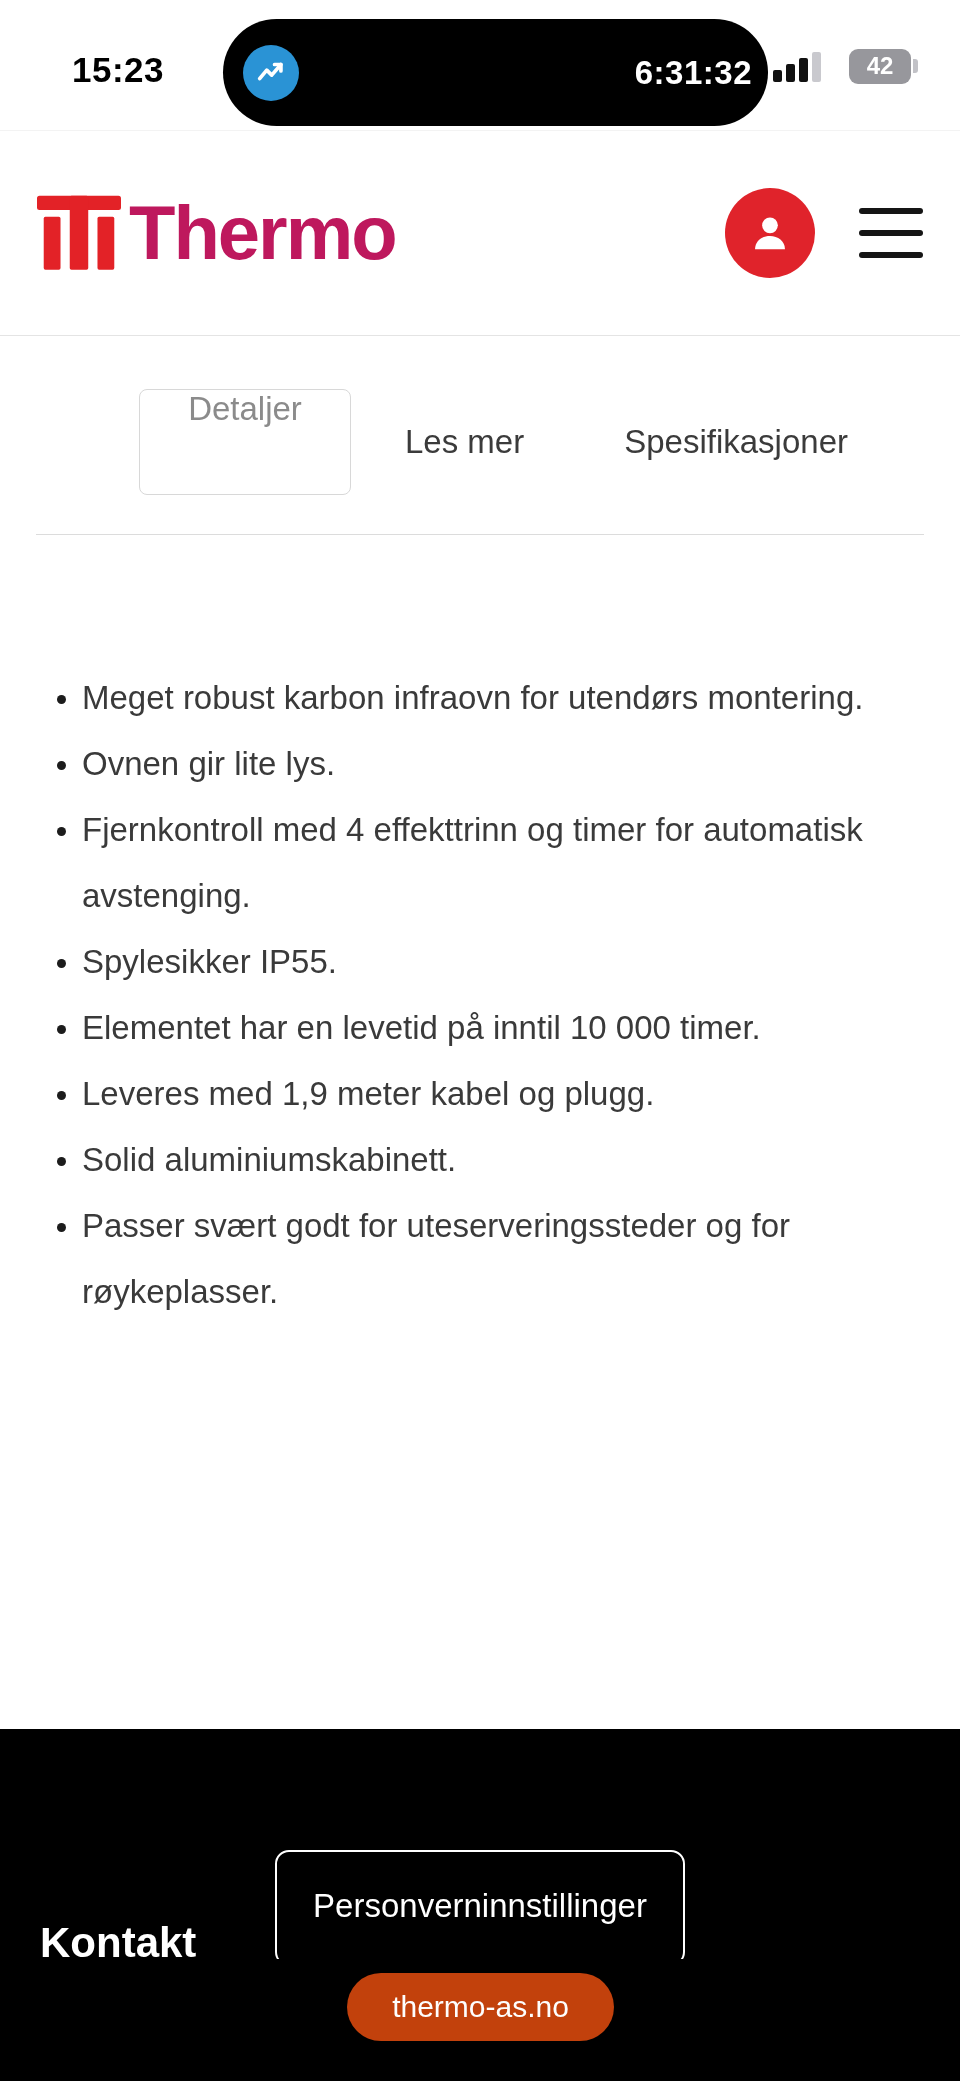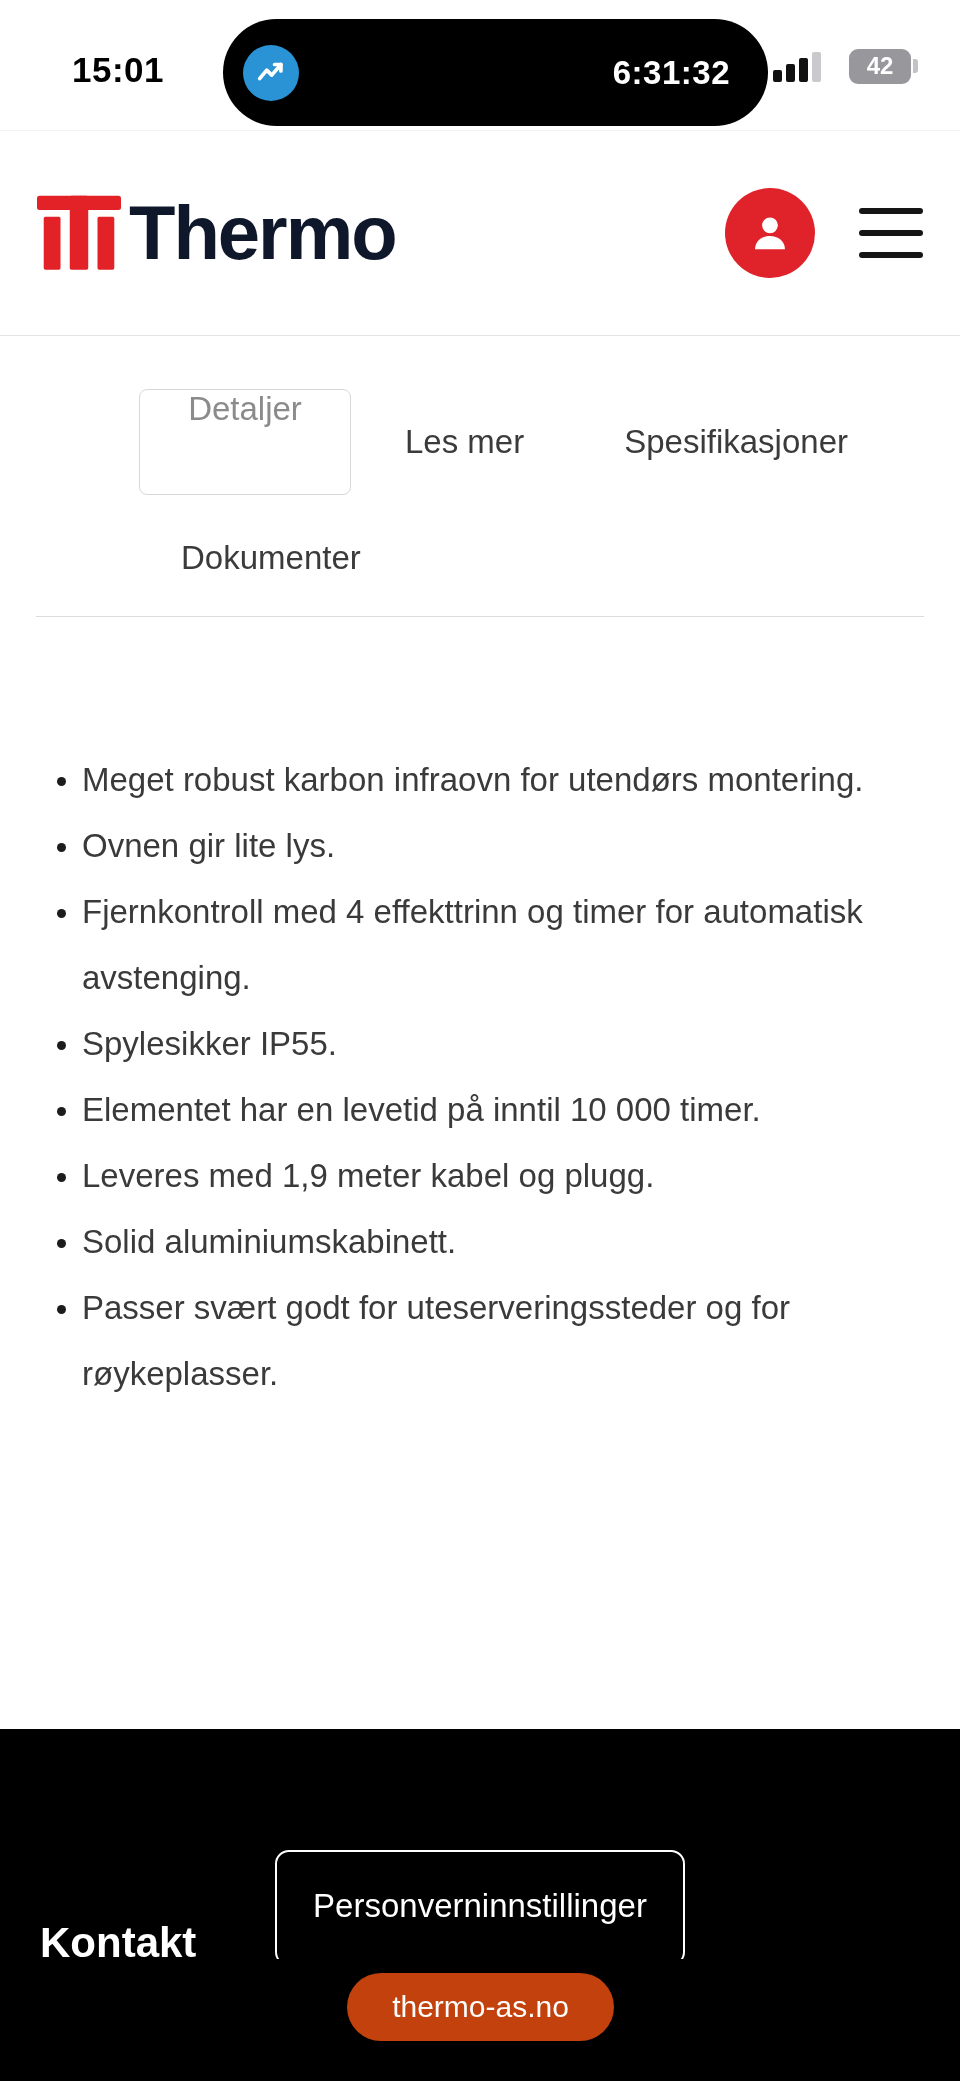--- a/index.html
+++ b/index.html
@@ -5,33 +5,33 @@
   * { margin:0; padding:0; box-sizing:border-box; }
   html,body { background:#fff; }
   body { font-family:"Liberation Sans", sans-serif; }
   .page { position:relative; width:960px; height:2081px; background:#fff; overflow:hidden; margin:0 auto; }
 
   
   .status-bar { position:relative; height:131px; background:#fff; border-bottom:1px solid #f3f3f3; }
   .time { position:absolute; left:72px; top:50px; font-size:35px; font-weight:700; color:#000; letter-spacing:.5px; }
   .island { position:absolute; left:223px; top:19px; width:545px; height:107px; background:#000; border-radius:54px; display:flex; align-items:center; }
   .island-icon { width:56px; height:56px; border-radius:50%; background:#2a93d5; margin-left:20px; display:flex; align-items:center; justify-content:center; flex:0 0 auto; }
-  .island-timer { margin-left:auto; margin-right:38px; color:#fff; font-size:33px; font-weight:600; letter-spacing:.5px; }
+  .island-timer { margin-left:auto; margin-right:16px; color:#fff; font-size:33px; font-weight:600; letter-spacing:.5px; }
   .status-right { position:absolute; right:42px; top:48px; display:flex; align-items:flex-end; gap:28px; }
   .sig { display:flex; align-items:flex-end; gap:4px; height:32px; padding-bottom:2px; }
   .sig span { width:9px; border-radius:2px; background:#111; display:block; }
   .sig .b1{height:12px;} .sig .b2{height:18px;} .sig .b3{height:24px;} .sig .b4{height:30px; background:#c9c9ce;}
   .battery-wrap { display:flex; align-items:center; height:36px; }
   .battery { width:62px; height:35px; border-radius:9px; background:#97979c; color:#fff; font-size:24px; font-weight:700; display:flex; align-items:center; justify-content:center; }
   .battery-tip { width:5px; height:14px; background:#c2c2c7; border-radius:0 3px 3px 0; margin-left:2px; }
 
   
   .site-header { position:relative; height:205px; background:#fff; display:flex; align-items:center; padding:0 37px; border-bottom:1px solid #e4e4e4; }
   .logo { display:flex; align-items:center; gap:8px; cursor:pointer; }
-  .logo-text { font-size:76px; font-weight:800; color:#0f172a; letter-spacing:-2px; line-height:1; }
+  .logo-text { font-size:76px; font-weight:800; color:#be185d; letter-spacing:-2px; line-height:1; }
   .account-btn { margin-left:auto; width:90px; height:90px; border-radius:50%; background:#e0232b; border:none; display:flex; align-items:center; justify-content:center; cursor:pointer; }
   .menu-btn { margin-left:44px; width:64px; background:none; border:none; display:flex; flex-direction:column; gap:16px; cursor:pointer; padding:0; }
   .menu-btn span { display:block; height:6px; width:64px; background:#151515; border-radius:3px; }
 
   
   .tabs { padding:53px 36px 0 139px; }
   .tabs-row { display:flex; align-items:center; }
   .tab-active-box { width:212px; height:106px; border:1px solid #d8d8d8; border-radius:8px; background:#fff; display:flex; align-items:flex-start; justify-content:center; font-size:33px; color:#8b8b8b; cursor:pointer; }
   .tab { font-size:33px; color:#3b3b3b; cursor:pointer; white-space:nowrap; }
   .tab-lesmer { margin-left:54px; }
@@ -52,21 +52,21 @@
   
   .bottom-bar { position:absolute; left:0; right:0; bottom:0; height:122px; background:#000; }
   .url-pill { position:absolute; left:347px; top:14px; width:267px; height:68px; border-radius:34px; background:#c2410c; color:#fefefe; display:flex; align-items:center; justify-content:center; font-size:30px; cursor:pointer; }
 </style>
 </head>
 <body>
 
 <div class="page">
 
   <div class="status-bar">
-    <span class="time">15:01</span>
+    <span class="time">15:23</span>
 
     <div class="island">
       <span class="island-icon">
         <svg width="34" height="34" viewBox="0 0 24 24">
           <polyline points="4,16 9,10 12.5,13.5 19,6" fill="none" stroke="#fff" stroke-width="2.6" stroke-linecap="round" stroke-linejoin="round"></polyline>
           <polyline points="14.5,6 19,6 19,10.5" fill="none" stroke="#fff" stroke-width="2.6" stroke-linecap="round" stroke-linejoin="round"></polyline>
         </svg>
       </span>
       <span class="island-timer">6:31:32</span>
     </div>
@@ -115,23 +115,20 @@
   </header>
 
   <nav class="tabs">
     <div class="tabs-row">
       <div class="tab-active-box">
         <span>Detaljer</span>
       </div>
       <span class="tab tab-lesmer">Les mer</span>
       <span class="tab tab-spes">Spesifikasjoner</span>
     </div>
-    <div class="tabs-row tabs-row2">
-      <span class="tab">Dokumenter</span>
-    </div>
   </nav>
 
   <div class="divider"></div>
 
   <ul class="bullets">
     <li>Meget robust karbon infraovn for utendørs montering.</li>
     <li>Ovnen gir lite lys.</li>
     <li>Fjernkontroll med 4 effekttrinn og timer for automatisk avstenging.</li>
     <li>Spylesikker IP55.</li>
     <li>Elementet har en levetid på inntil 10 000 timer.</li>

